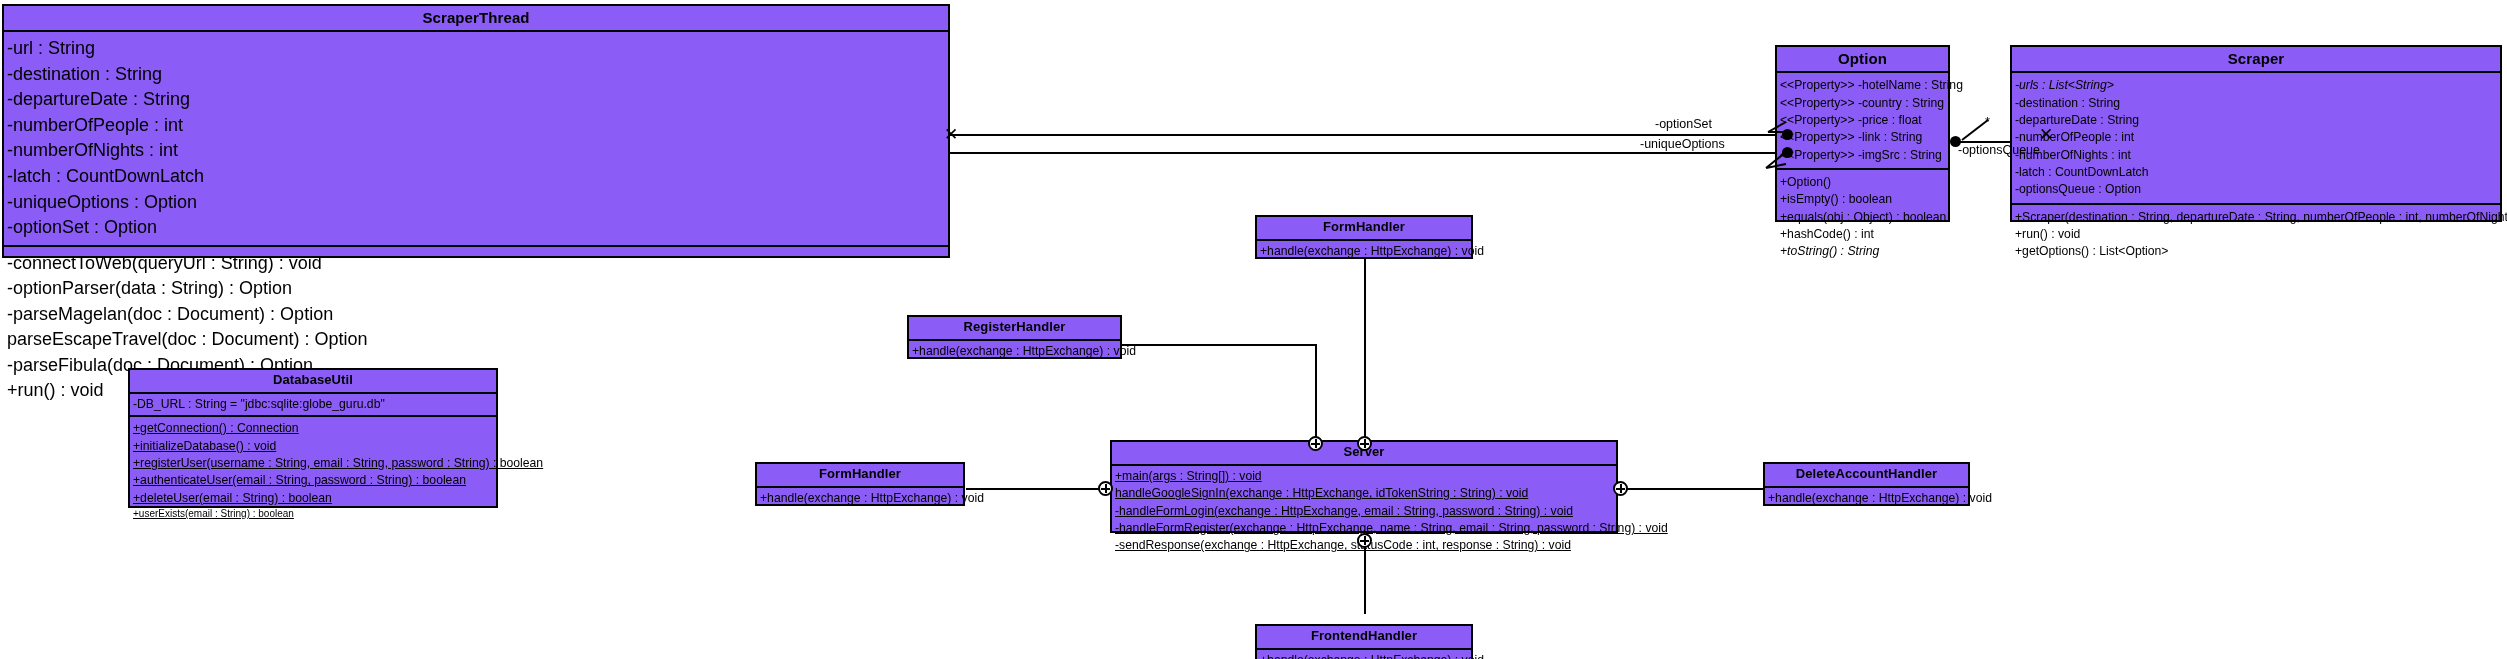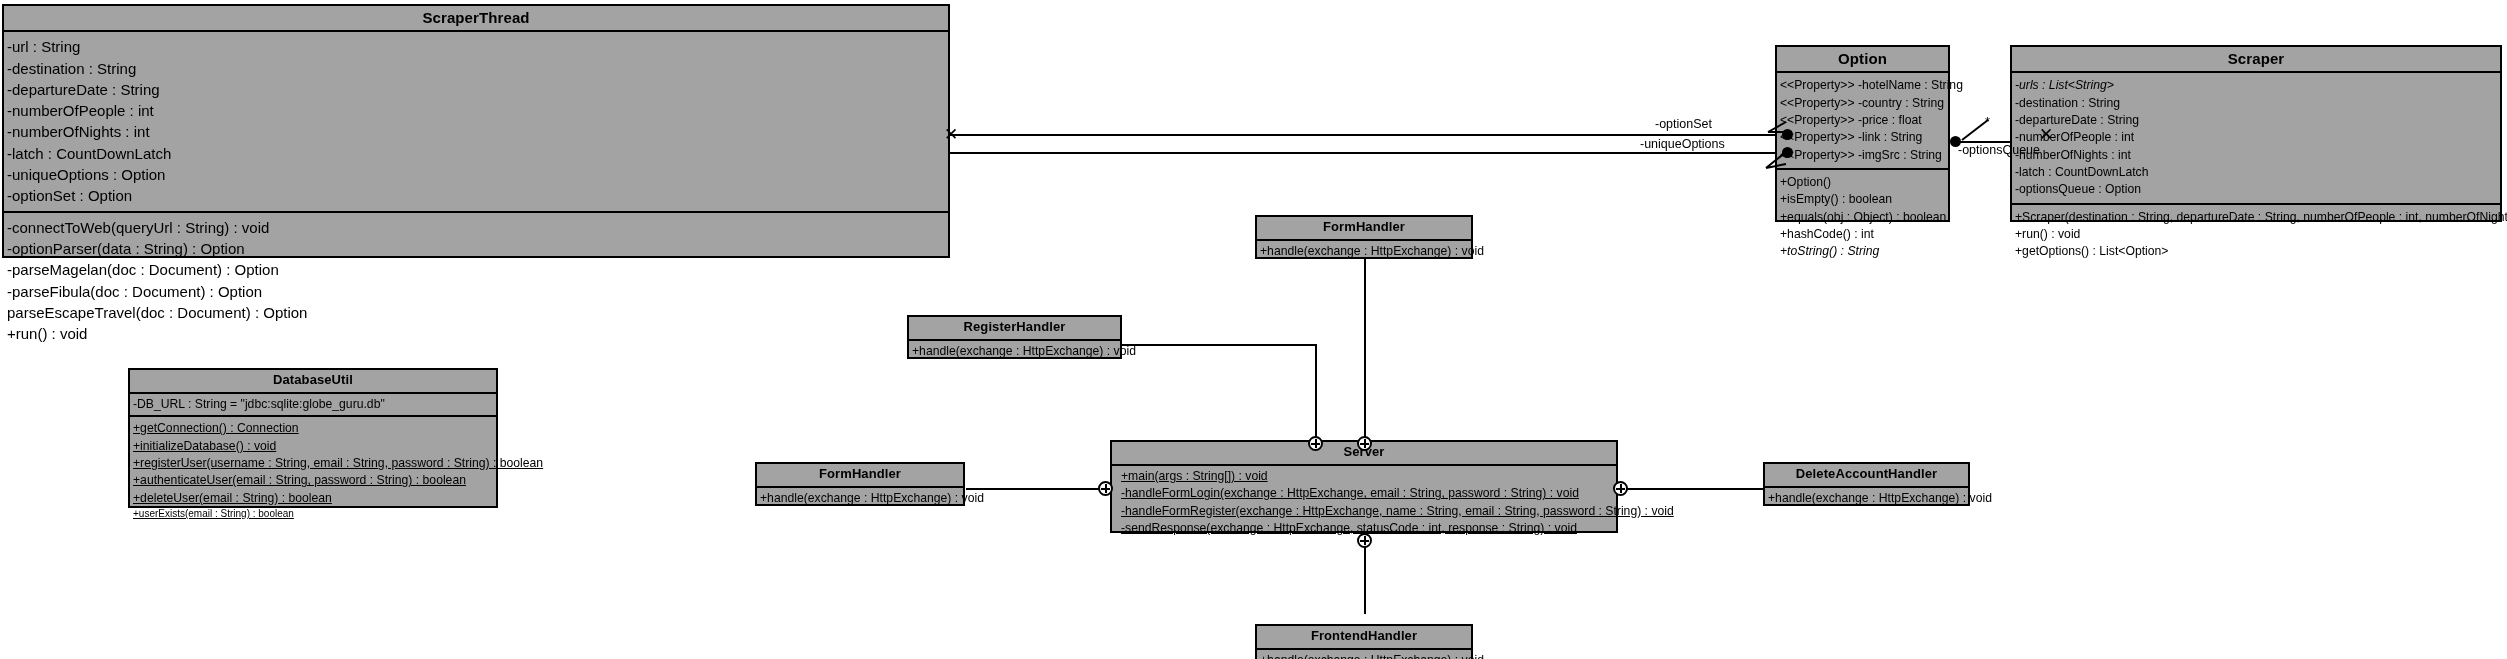--- a/index.html
+++ b/index.html
@@ -15,21 +15,21 @@
     width: 2507px;
     height: 659px;
     background: #ffffff;
     overflow: hidden;
   }
 
   
   .uml-class {
     position: absolute;
     box-sizing: border-box;
-    background: #a3a3a3;
+    background: #8b5cf6;
     border: 2px solid #000000;
     z-index: 5;
   }
   .uml-title {
     text-align: center;
     font-weight: bold;
     font-size: 15px;
     color: #000;
     padding: 3px 4px 4px 4px;
     border-bottom: 2px solid #000;
@@ -37,21 +37,21 @@
     letter-spacing: 0.1px;
   }
   .uml-compartment {
     padding: 4px 2px 4px 3px;
     border-bottom: 2px solid #000;
   }
   .uml-compartment:last-child {
     border-bottom: none;
   }
   .uml-row {
-    font-size: 15px;
+    font-size: 18px;
     color: #000;
     line-height: 1.42;
     white-space: nowrap;
     overflow: visible;
   }
   .uml-row.static {
     text-decoration: underline;
   }
 
   
@@ -180,22 +180,22 @@
       <div class="uml-row">-numberOfPeople : int</div>
       <div class="uml-row">-numberOfNights : int</div>
       <div class="uml-row">-latch : CountDownLatch</div>
       <div class="uml-row">-uniqueOptions : Option</div>
       <div class="uml-row">-optionSet : Option</div>
     </div>
     <div class="uml-compartment">
       <div class="uml-row">-connectToWeb(queryUrl : String) : void</div>
       <div class="uml-row">-optionParser(data : String) : Option</div>
       <div class="uml-row">-parseMagelan(doc : Document) : Option</div>
+      <div class="uml-row"> parseEscapeTravel(doc : Document) : Option</div>
       <div class="uml-row">-parseFibula(doc : Document) : Option</div>
-      <div class="uml-row"> parseEscapeTravel(doc : Document) : Option</div>
       <div class="uml-row">+run() : void</div>
     </div>
   </div>
 
   <div class="uml-class" style="left:1775px; top:45px; width:175px; height:177px;">
     <div class="uml-title">Option</div>
     <div class="uml-compartment">
       <div class="uml-row" style="font-size:12.2px;">&lt;&lt;Property&gt;&gt; -hotelName : String</div>
       <div class="uml-row" style="font-size:12.2px;">&lt;&lt;Property&gt;&gt; -country : String</div>
       <div class="uml-row" style="font-size:12.2px;">&lt;&lt;Property&gt;&gt; -price : float</div>
@@ -253,22 +253,23 @@
       <div class="uml-row static" style="font-size:12.2px;">+initializeDatabase() : void</div>
       <div class="uml-row static" style="font-size:12.2px;">+registerUser(username : String, email : String, password : String) : boolean</div>
       <div class="uml-row static" style="font-size:12.2px;">+authenticateUser(email : String, password : String) : boolean</div>
       <div class="uml-row static" style="font-size:12.2px;">+deleteUser(email : String) : boolean</div>
       <div class="uml-row static" style="font-size:10px;">+userExists(email : String) : boolean</div>
     </div>
   </div>
 
   <div class="uml-class" style="left:1110px; top:440px; width:508px; height:93px;">
     <div class="uml-title" style="font-size:13px;">Server</div>
-    <div class="uml-compartment" style="padding:2px 9px;">
+    <div class="uml-compartment" style="padding:2px 3px;">
       <div class="uml-row static" style="font-size:12.2px;">+main(args : String[]) : void</div>
+      <div class="uml-row static" style="font-size:12.2px;"> handleGoogleSignIn(exchange : HttpExchange, idTokenString : String) : void</div>
       <div class="uml-row static" style="font-size:12.2px;">-handleFormLogin(exchange : HttpExchange, email : String, password : String) : void</div>
       <div class="uml-row static" style="font-size:12.2px;">-handleFormRegister(exchange : HttpExchange, name : String, email : String, password : String) : void</div>
       <div class="uml-row static" style="font-size:12.2px;">-sendResponse(exchange : HttpExchange, statusCode : int, response : String) : void</div>
     </div>
   </div>
 
   <div class="uml-class" style="left:755px; top:462px; width:210px; height:44px;">
     <div class="uml-title" style="font-size:13px;">FormHandler</div>
     <div class="uml-compartment" style="padding:2px 3px;">
       <div class="uml-row" style="font-size:12.2px;">+handle(exchange : HttpExchange) : void</div>

